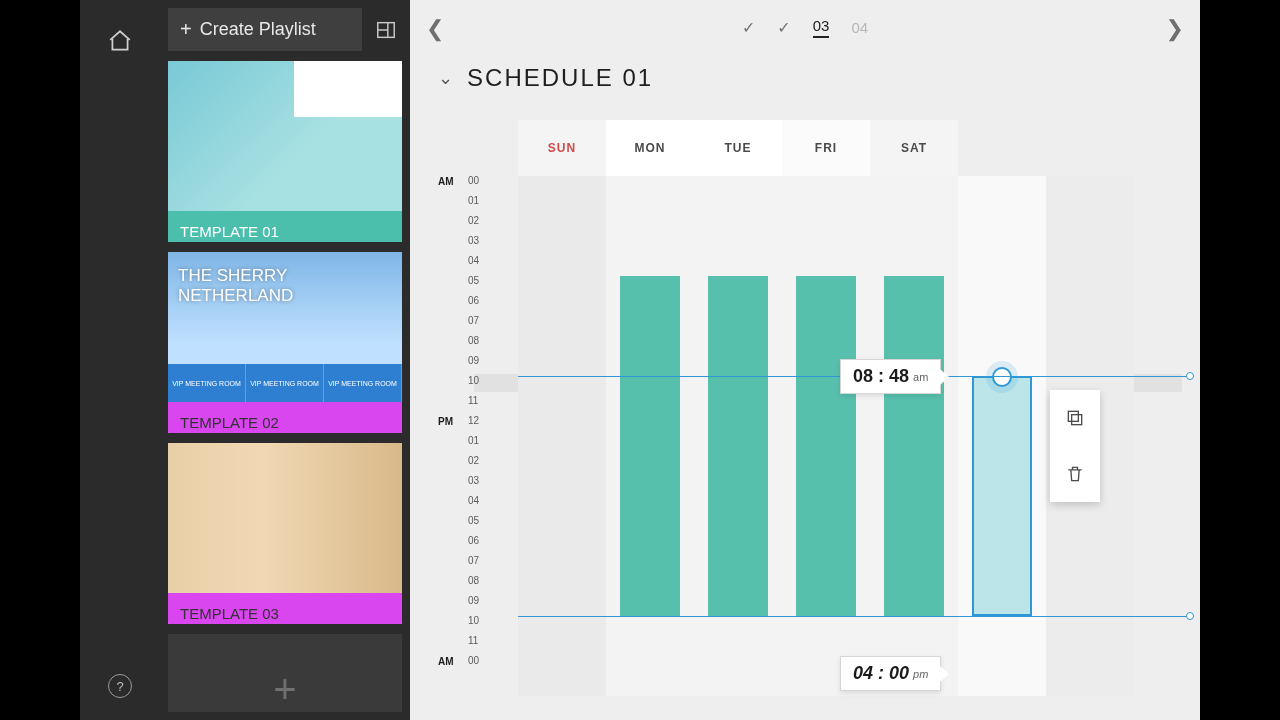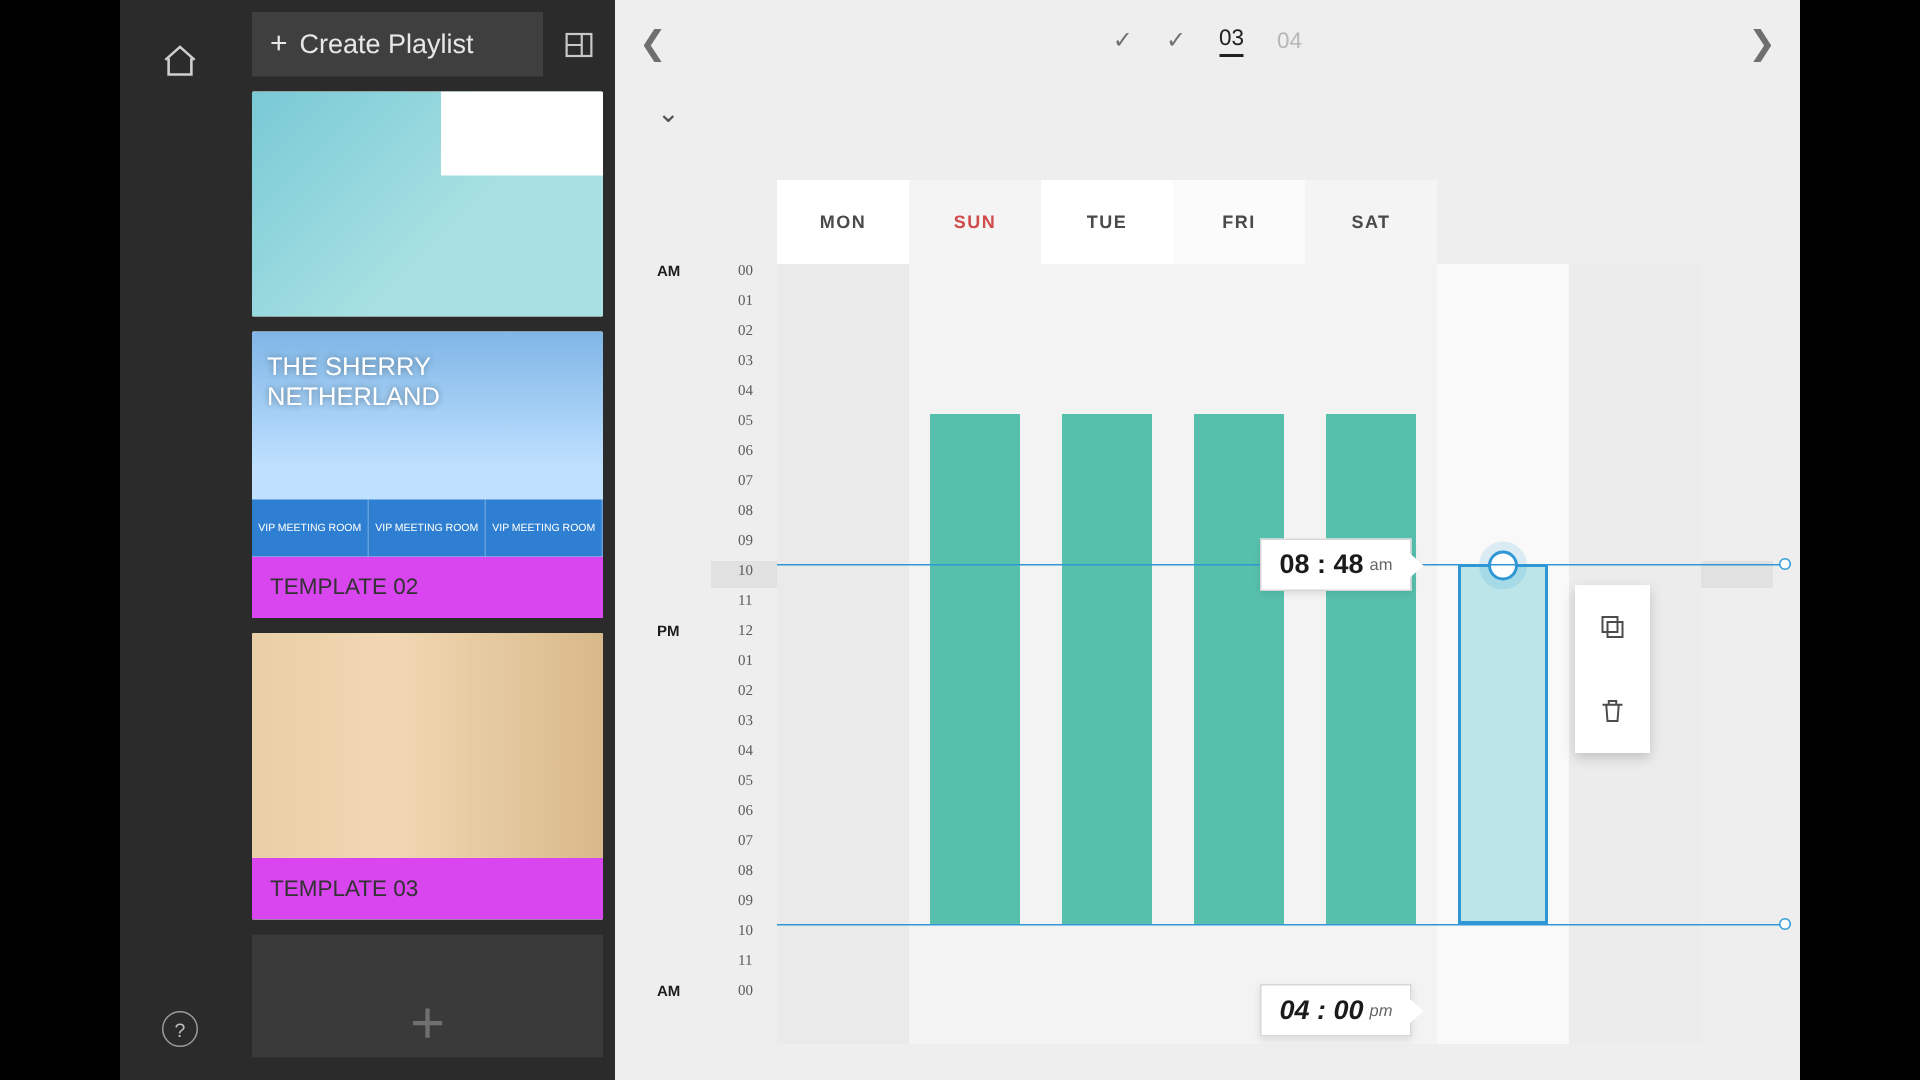--- a/index.html
+++ b/index.html
@@ -48,21 +48,21 @@
   .titlebar h1 { font-size:24px; font-weight:500; letter-spacing:2px; color:#1e1e1e; }
   .schedule-wrap { position:absolute; left:28px; right:18px; top:120px; bottom:0; }
   .sched { position:relative; width:100%; height:100%; }
   .dayheader { position:absolute; left:80px; top:0; height:56px; display:flex; }
   .daycell { width:88px; display:flex; align-items:center; justify-content:center; font-size:12px; font-weight:700; color:#4a4a4a; background:#fff; letter-spacing:1px; cursor:pointer; }
   .daycell.sun { color:#d04b4b; background:#f4f4f4; }
   .daycell.sat { background:#f4f4f4; }
   .daycell.fri { background:#fbfbfb; }
   .timescale { position:absolute; left:0; top:60px; width:80px; }
   .timescale .ampm { position:absolute; left:0; font-size:10px; font-weight:700; color:#1c1c1c; }
-  .timescale .hour { position:absolute; left:54px; font-size:10px; color:#5b5b5b;font-family:Liberation Serif, serif; }
+  .timescale .hour { position:absolute; left:30px; font-size:10px; color:#5b5b5b; }
   .gridbody { position:absolute; left:80px; top:56px; height:520px; display:flex; }
   .gridcol { width:88px; height:100%; position:relative; }
   .gridcol.sun { background:#eaeaea; }
   .gridcol.mon,.gridcol.tue,.gridcol.wed,.gridcol.thu { background:#f3f3f3; }
   .gridcol.fri { background:#f9f9f9; }
   .gridcol.sat { background:#ececec; }
   .slot { position:absolute; left:14px; right:14px; background:#57c0ad; }
   .newslot { position:absolute; background:#bce5ea; border:2px solid #2f97d6; }
   .handle { position:absolute; left:50%; transform:translateX(-50%); width:20px; height:20px; background:#fff; border:2px solid #2f97d6; border-radius:50%; box-shadow:0 0 0 6px rgba(47,151,214,.15); cursor:ns-resize; }
   .handle.top { top:-11px; }
@@ -106,20 +106,21 @@
       </div>
     </div>
 
     <div class="template t1">
       <div class="thumb">
         <div class="sports">
           <div>SPORTS</div>
           <div>CLUB</div>
         </div>
       </div>
+      <div class="label">TEMPLATE 01</div>
     </div>
 
     <div class="template t2">
       <div class="thumb">
         <div class="caption">
           <div>THE SHERRY</div>
           <div>NETHERLAND</div>
         </div>
         <div class="roomrow">
           <div>VIP MEETING ROOM</div>
@@ -143,27 +144,28 @@
       <span class="nav left">❮</span>
       <span class="check">✓</span>
       <span class="check">✓</span>
       <span class="step active">03</span>
       <span class="step">04</span>
       <span class="nav right">❯</span>
     </div>
 
     <div class="titlebar">
       <span class="chev">⌄</span>
+      <h1>SCHEDULE  01</h1>
     </div>
 
     <div class="schedule-wrap">
       <div class="sched" id="sched">
           <div class="dayheader">
+            <div class="daycell sun">SUN</div>
             <div class="daycell mon">MON</div>
-            <div class="daycell sun">SUN</div>
             <div class="daycell tue">TUE</div>
             <div class="daycell fri">FRI</div>
             <div class="daycell sat">SAT</div>
           </div>
           <div class="hr-10-row" style="top: 254px; left: 36px; right: 0px;"></div>
           <div class="gridbody">
             <div class="gridcol sun"></div>
             <div class="gridcol mon">
               <div class="slot" style="top: 100px; height: 340px;"></div>
             </div>

